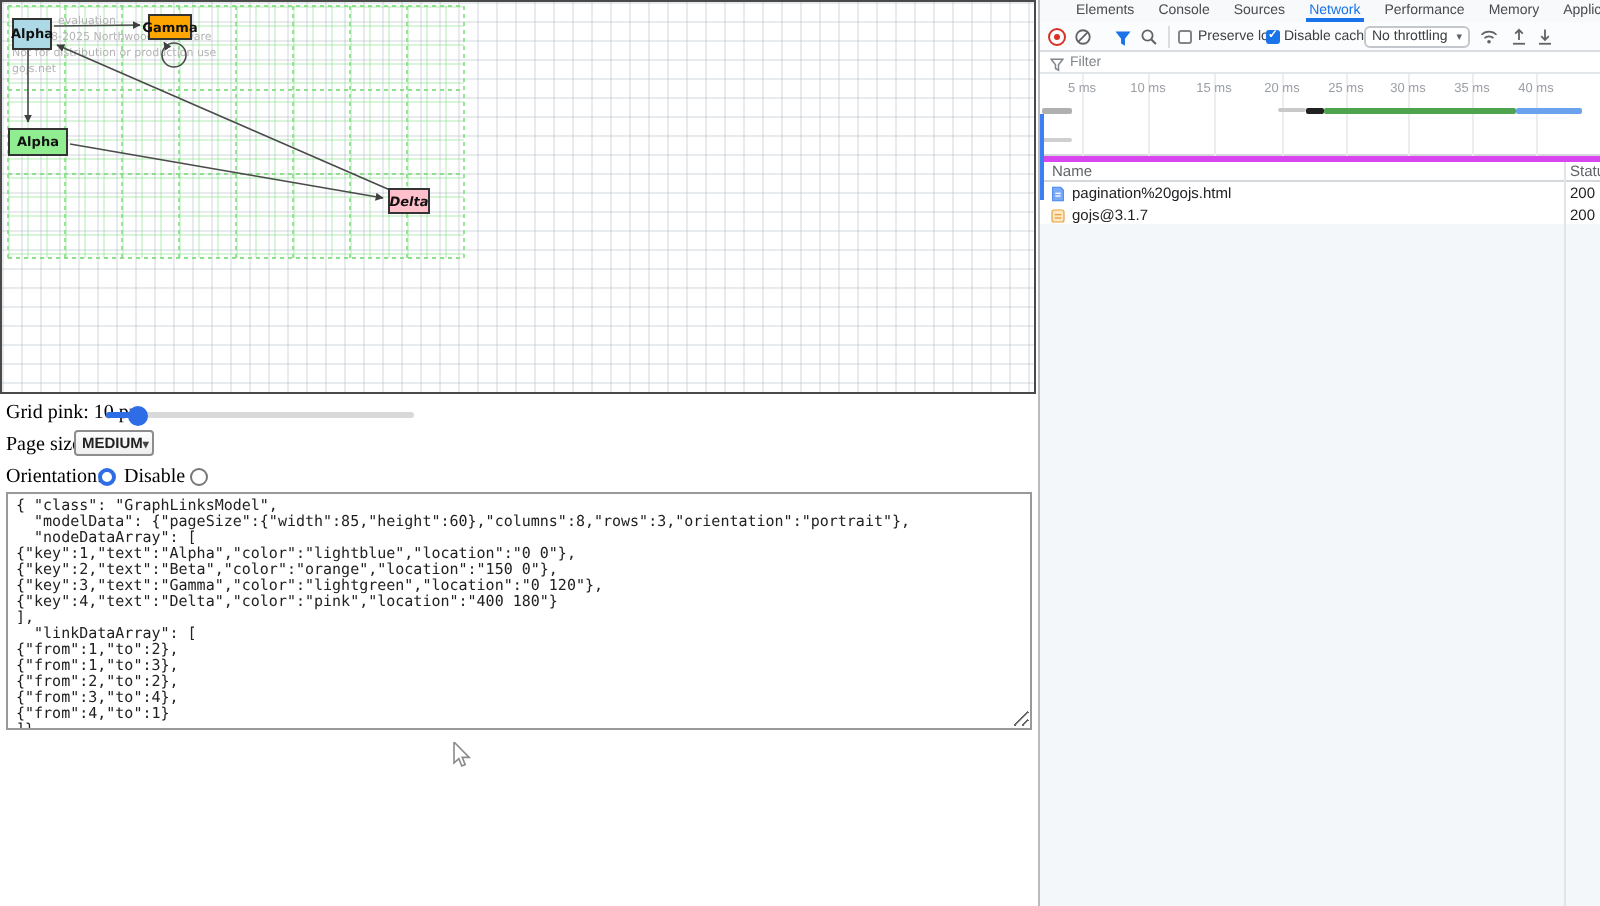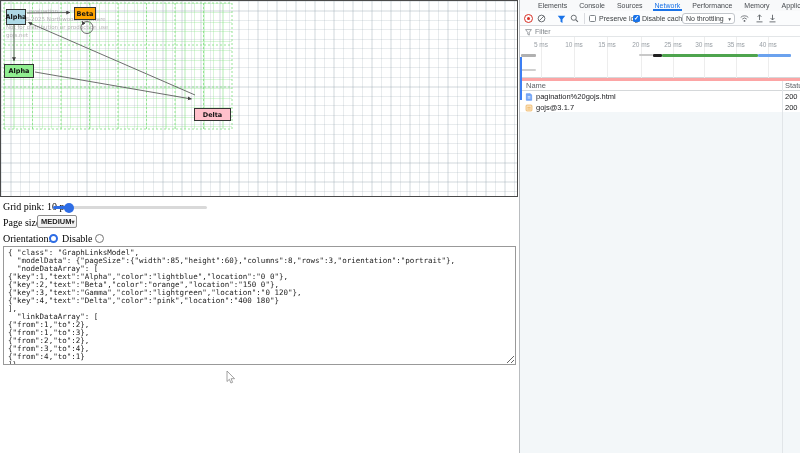--- a/index.html
+++ b/index.html
@@ -34,21 +34,21 @@
       display:flex;align-items:center;justify-content:space-between;padding:0 3px;box-sizing:border-box;}
   
   .radio{width:9px;height:9px;border-radius:50%;box-sizing:border-box;background:#fff;}
   .radio.on{border:2.5px solid #2e6de5;}
   .radio.off{border:1px solid #777;}
   #model-textarea{left:3px;top:246px;width:513px;height:119px;box-sizing:border-box;border:1px solid #999;
       background:#fff;color:#222;font-family:"DejaVu Sans Mono","Liberation Mono",monospace;
       font-size:7.5px;line-height:8px;padding:2px 4px;resize:both;white-space:pre;overflow:auto;}
 
   
-  #devtools{left:519px;top:0;width:281px;height:453px;background:#fca5a5;border-left:1px solid #b9bcbf;box-sizing:border-box;}
+  #devtools{left:519px;top:0;width:281px;height:453px;background:#d946ef;border-left:1px solid #b9bcbf;box-sizing:border-box;}
   .dt-row{left:0;width:281px;box-sizing:border-box;}
   #dt-tabs{top:0;height:11px;background:#f8f9fa;display:flex;align-items:center;overflow:hidden;}
   .dt-tab{font-size:7px;color:#474b4f;padding:0 6px;height:11px;line-height:12px;white-space:nowrap;position:relative;}
   .dt-tab.active{color:#1a73e8;}
   .dt-tab.active::after{content:"";position:absolute;left:4px;right:4px;bottom:0;height:2px;background:#1a73e8;}
   #dt-toolbar{top:11px;height:15px;background:#fbfcfd;border-bottom:1px solid #dadce0;}
   .dt-label{font-size:7px;color:#3c4043;line-height:15px;white-space:nowrap;}
   .cb{width:7px;height:7px;box-sizing:border-box;border-radius:1.5px;}
   .cb.off{border:1px solid #80868b;background:#fff;}
   .cb.on{background:#1a73e8;color:#fff;font-size:6px;line-height:7px;text-align:center;font-weight:700;}
@@ -111,23 +111,23 @@
         <line x1="26" y1="12" x2="69" y2="11.5" marker-end="url(#arr)"></line>
         <line x1="13" y1="21" x2="13" y2="60" marker-end="url(#arr)"></line>
         <circle cx="86" cy="26.5" r="6"></circle>
         <path d="M82.5,22.5 l-1.5,-2.3" marker-end="url(#arr)"></path>
         <line x1="34" y1="71" x2="190.5" y2="98" marker-end="url(#arr)"></line>
         <line x1="194" y1="94" x2="27.5" y2="21.5" marker-end="url(#arr)"></line>
       </g>
     </svg>
 
     <div class="abs node" style="left: 5px; top: 8px; width: 20px; height: 16px; background: rgb(173, 216, 230);">Alpha</div>
-    <div class="abs node" style="left: 73px; top: 6px; width: 22px; height: 13px; background: rgb(255, 165, 0);">Beta</div>
+    <div class="abs node" style="left: 73px; top: 6px; width: 22px; height: 13px; background: rgb(255, 165, 0);">Gamma</div>
     <div class="abs node" style="left: 3px; top: 63px; width: 30px; height: 14px; background: rgb(144, 238, 144);">Alpha</div>
-    <div class="abs node" style="left: 193px; top: 107px; width: 37px; height: 13px; background: rgb(255, 192, 203);">Delta</div>
+    <div class="abs node" style="left: 193px; top: 93px; width: 21px; height: 13px; background: rgb(255, 192, 203); font-style: italic;">Delta</div>
   </div>
 
   <div class="abs serif" style="left:3px;top:201px;">
     <span>Grid pink:</span>&nbsp;<span>10 px</span>
   </div>
   <div id="slider-track" class="abs"></div>
   <div id="slider-fill" class="abs"></div>
   <div id="slider-thumb" class="abs"></div>
 
   <div class="abs serif" style="left:3px;top:217px;">Page size:</div>

